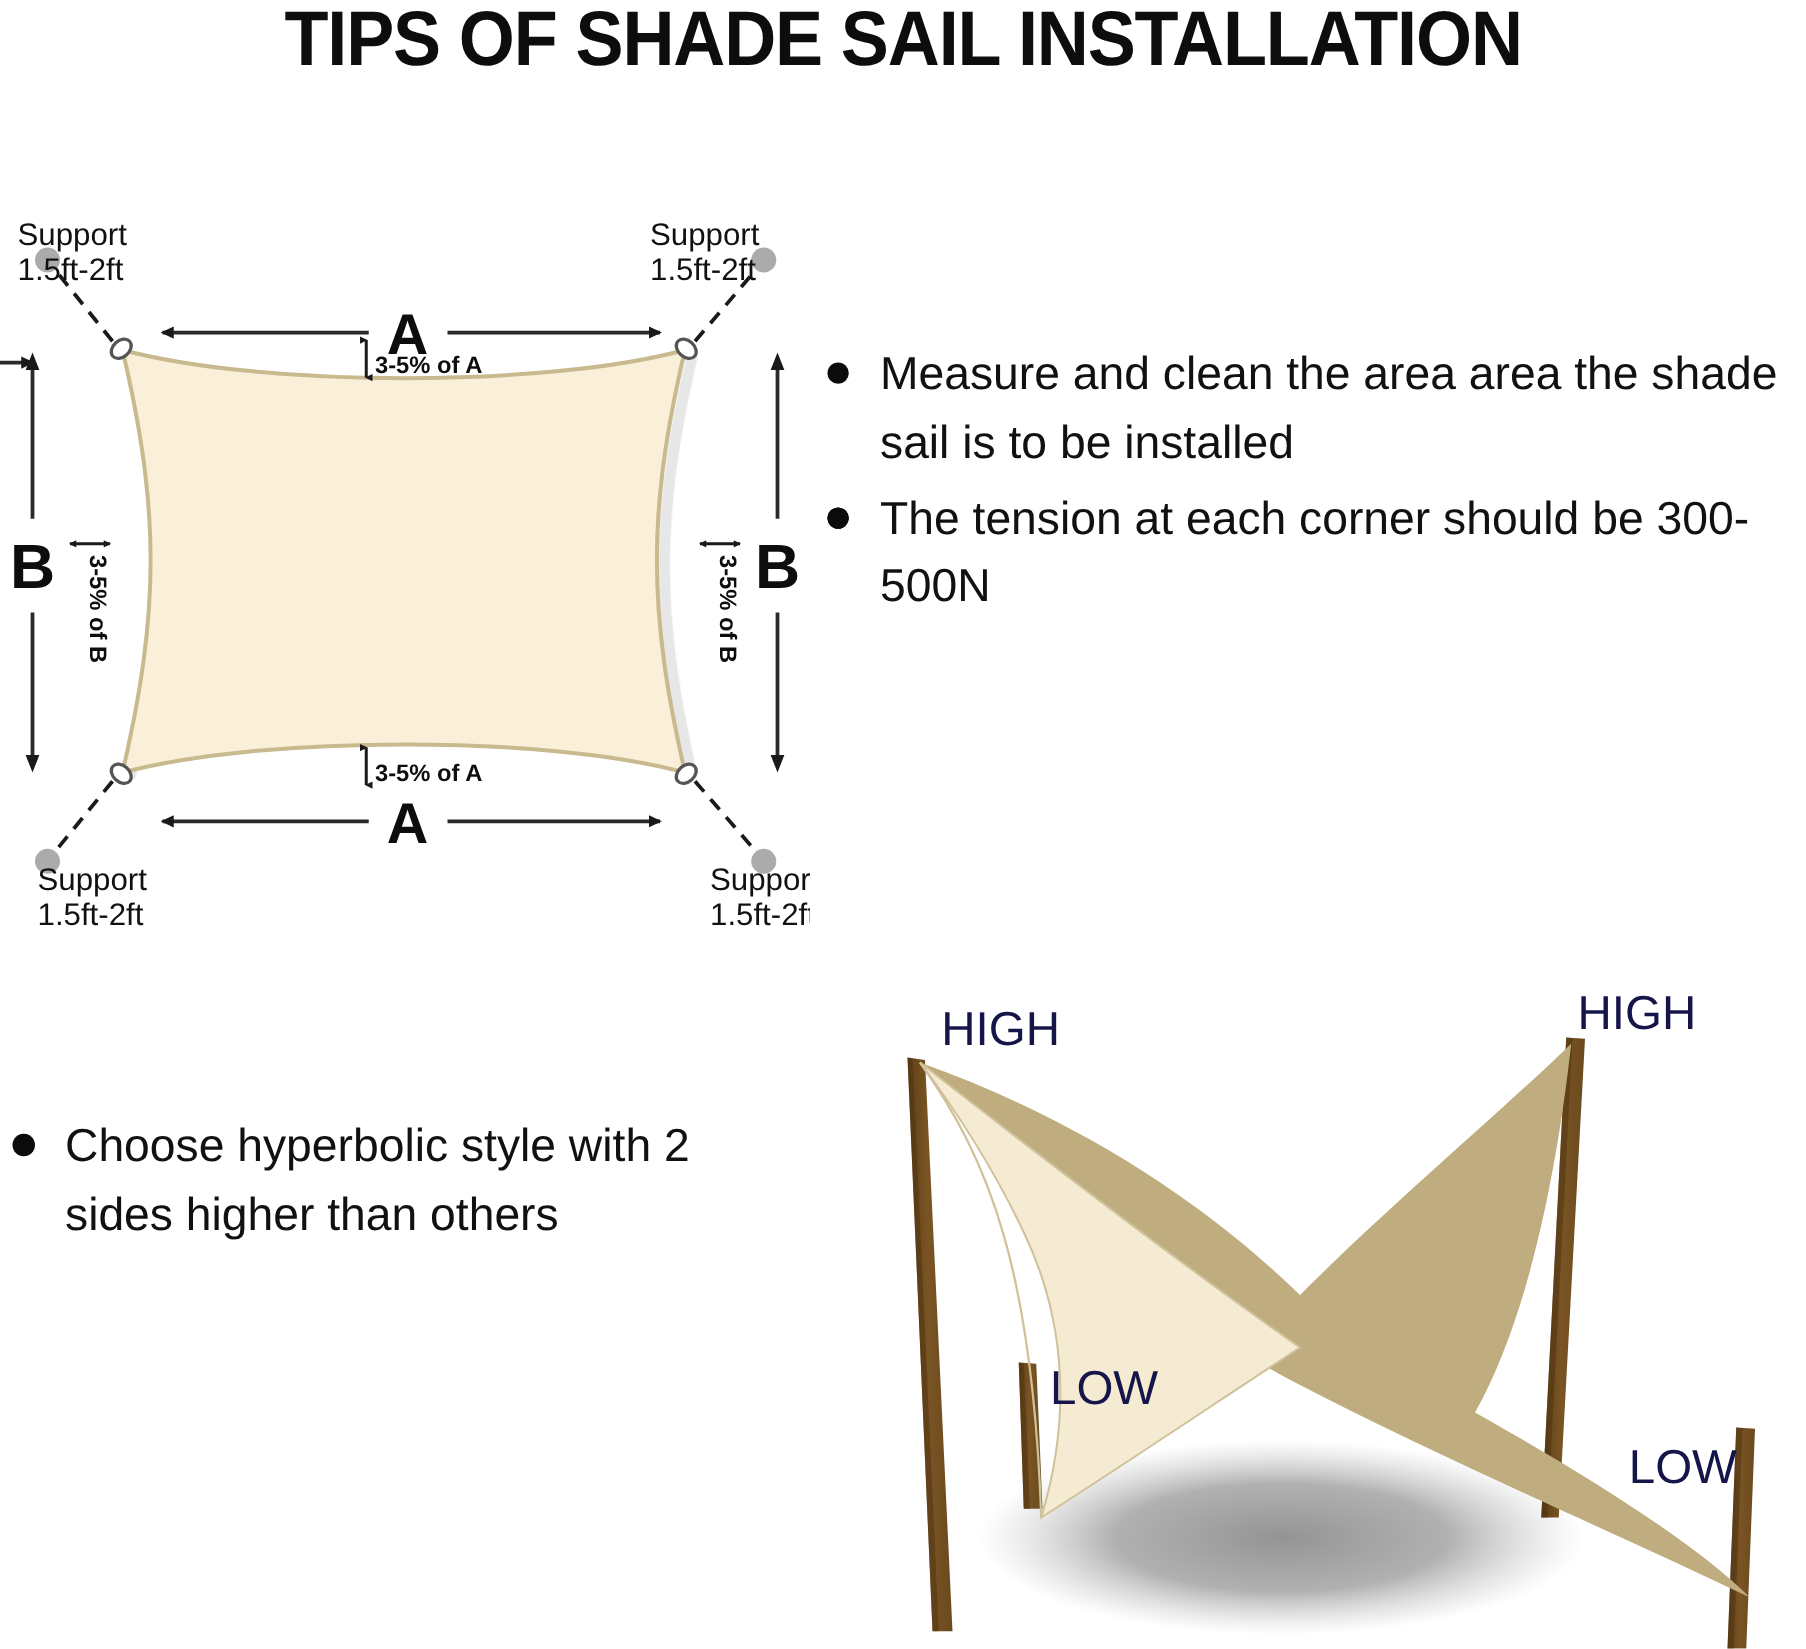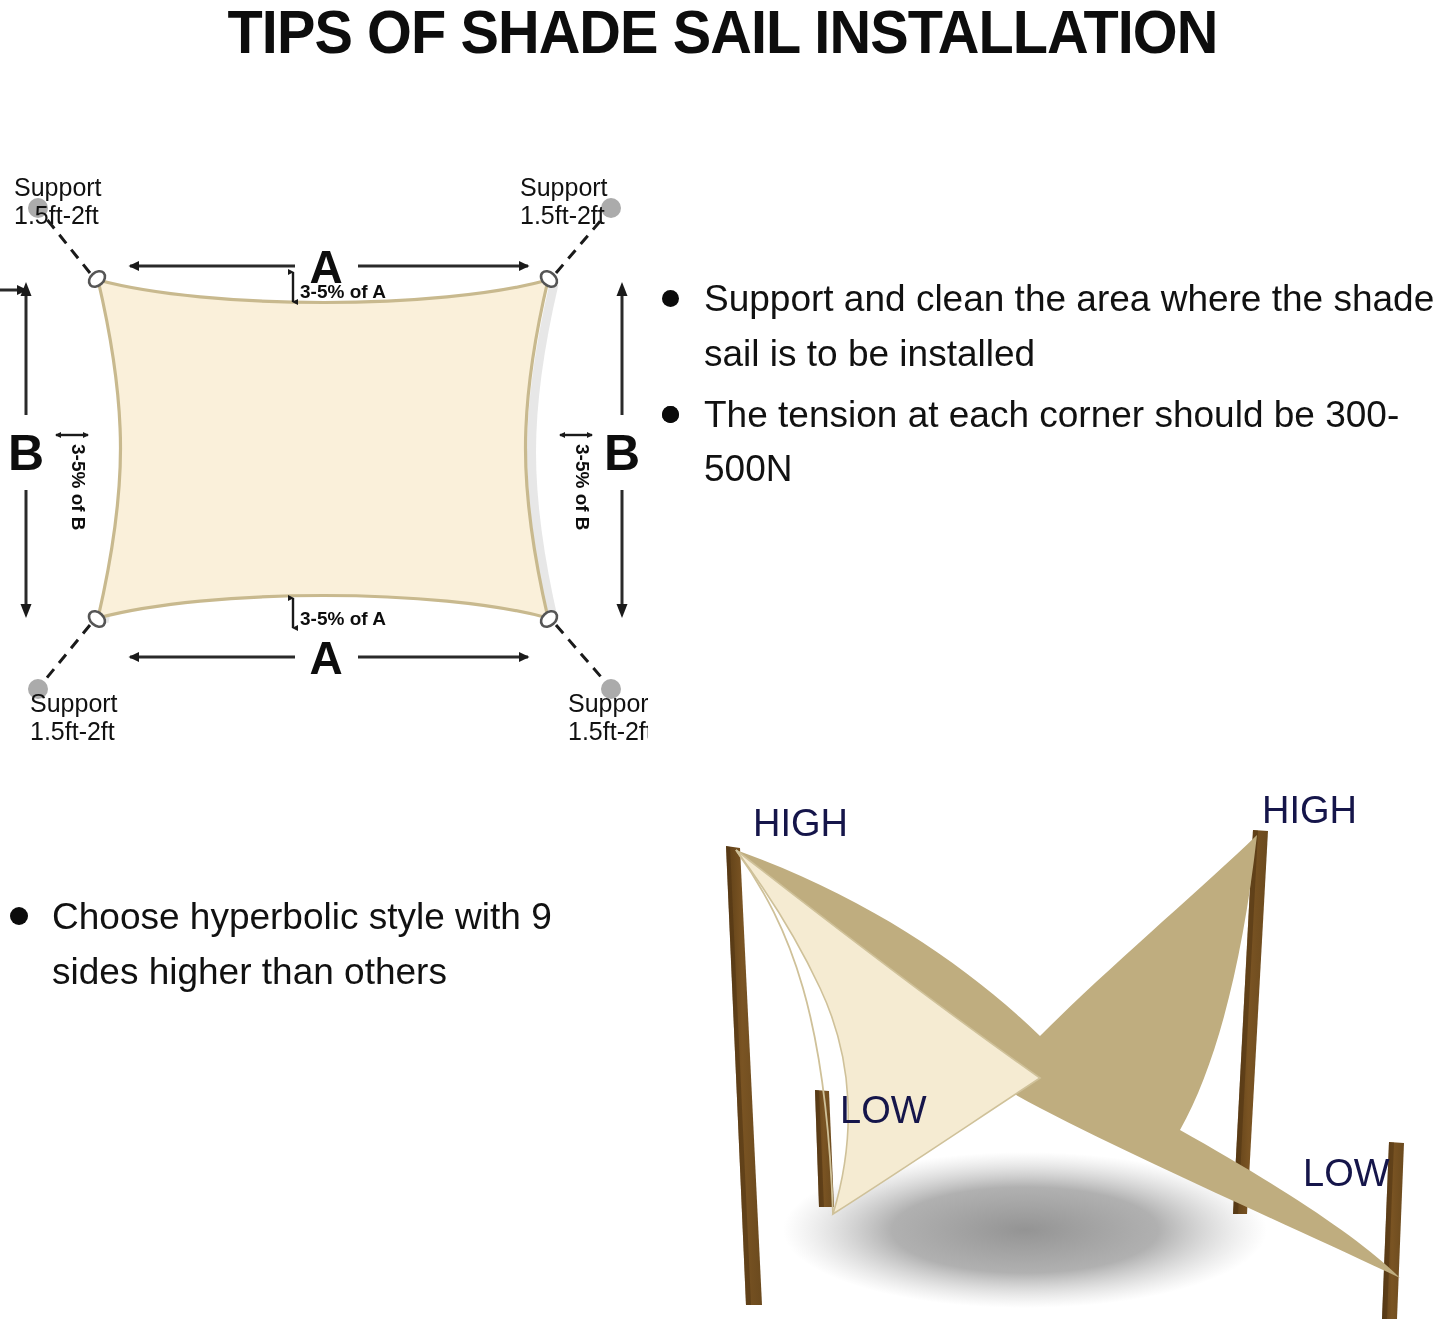--- a/index.html
+++ b/index.html
@@ -183,37 +183,37 @@
     <g>
       <text x="568" y="562" font-size="25" fill="#111" font-family="Liberation Sans, sans-serif">Support</text>
       <text x="568" y="590" font-size="25" fill="#111" font-family="Liberation Sans, sans-serif">1.5ft-2ft</text>
     </g>
   </svg>
 
   <div class="bullets-top">
     <ul class="blist">
       <li>
         <span class="dot"></span>
-        <span>Support and clean the area where the shade sail is to be installed</span>
+        <span>Measure and clean the area area the shade sail is to be installed</span>
       </li>
       <li>
         <span class="dot"></span>
       </li>
       <li>
         <span class="dot"></span>
         <span>The tension at each corner should be 300-500N</span>
       </li>
     </ul>
   </div>
 
   <div class="bullets-bottom">
     <ul class="blist">
       <li>
         <span class="dot"></span>
-        <span>Choose hyperbolic style with 9 sides higher than others</span>
+        <span>Choose hyperbolic style with 2 sides higher than others</span>
       </li>
     </ul>
   </div>
 
   <svg class="svg-bottom" width="805" height="541" viewBox="0 0 805 541">
 
     <defs>
       <radialGradient id="groundShadow" cx="50%" cy="50%" r="50%">
         <stop offset="0%" stop-color="#8E8E8E" stop-opacity="0.95"></stop>
         <stop offset="55%" stop-color="#9D9D9D" stop-opacity="0.80"></stop>

